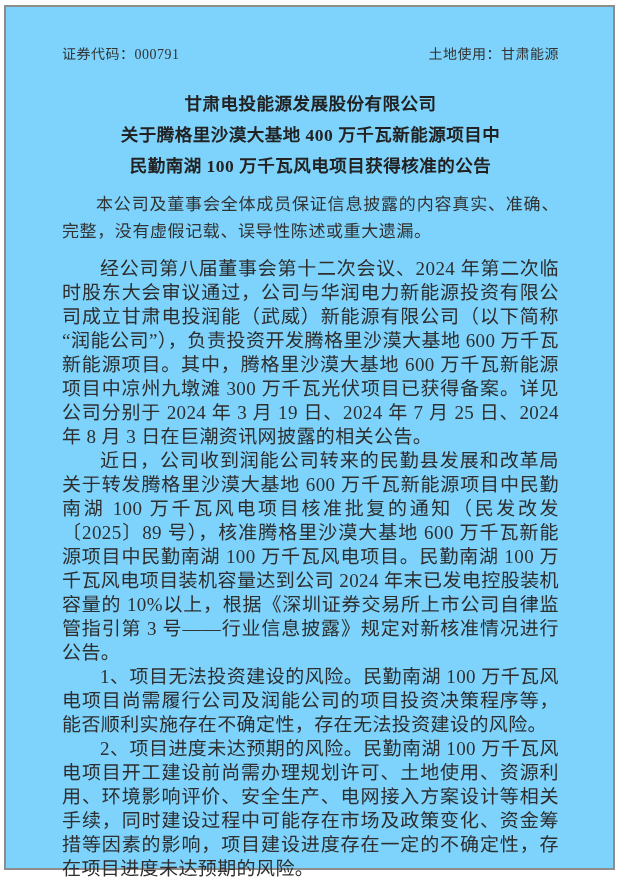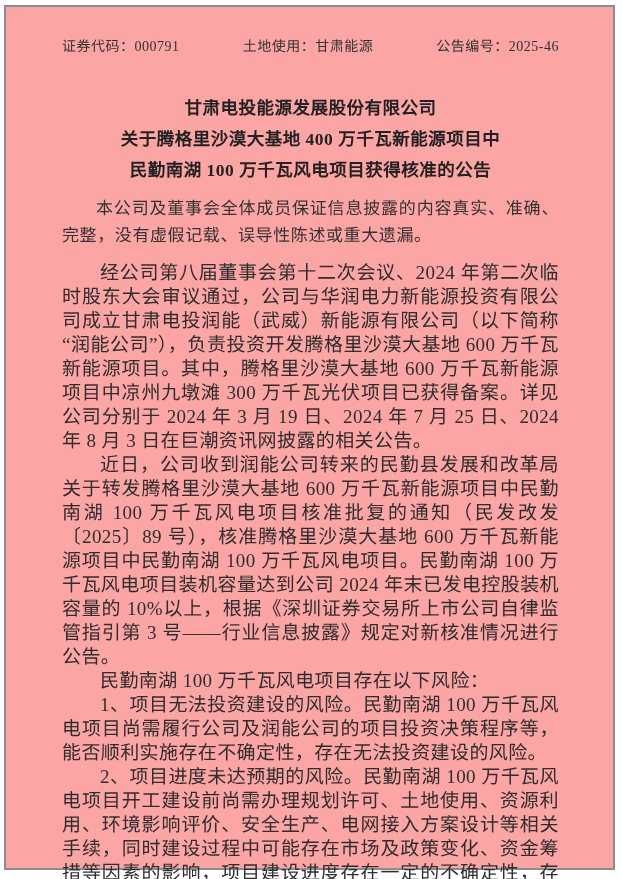--- a/index.html
+++ b/index.html
@@ -12,34 +12,34 @@
     font-family: "Liberation Serif", "DejaVu Serif", serif;
   }
   .page {
     position: absolute;
     left: 4px;
     top: 5px;
     width: 611px;
     height: 865px;
     box-sizing: border-box;
     border: 2px solid #8d8d8d;
-    background: #fca5a5;
-    padding: 28px 54px 0 56px;
+    background: #7dd3fc;
+    padding: 36px 54px 0 56px;
     color: #2e2e2e;
   }
   .doc-header {
     display: flex;
     justify-content: space-between;
     align-items: baseline;
     font-size: 14px;
     letter-spacing: 0.5px;
     color: #333333;
   }
   .title-block {
-    margin-top: 38px;
+    margin-top: 26px;
     text-align: center;
     font-weight: bold;
     font-size: 17.5px;
     line-height: 31px;
     color: #222222;
     letter-spacing: 0.5px;
   }
   .disclaimer {
     margin-top: 9px;
     font-size: 17px;
@@ -63,32 +63,30 @@
   }
 </style>
 </head>
 <body>
 
 <div class="page">
 
   <div class="doc-header">
     <span>证券代码：000791</span>
     <span>土地使用：甘肃能源</span>
-    <span>公告编号：2025-46</span>
   </div>
 
   <div class="title-block">
     <div>甘肃电投能源发展股份有限公司</div>
     <div>关于腾格里沙漠大基地 400 万千瓦新能源项目中</div>
     <div>民勤南湖 100 万千瓦风电项目获得核准的公告</div>
   </div>
 
   <div class="disclaimer">本公司及董事会全体成员保证信息披露的内容真实、准确、完整，没有虚假记载、误导性陈述或重大遗漏。</div>
 
   <div class="body-text">
     <p>经公司第八届董事会第十二次会议、2024 年第二次临时股东大会审议通过，公司与华润电力新能源投资有限公司成立甘肃电投润能（武威）新能源有限公司（以下简称“润能公司”），负责投资开发腾格里沙漠大基地 600 万千瓦新能源项目。其中，腾格里沙漠大基地 600 万千瓦新能源项目中凉州九墩滩 300 万千瓦光伏项目已获得备案。详见公司分别于 2024 年 3 月 19 日、2024 年 7 月 25 日、2024 年 8 月 3 日在巨潮资讯网披露的相关公告。</p>
     <p>近日，公司收到润能公司转来的民勤县发展和改革局关于转发腾格里沙漠大基地 600 万千瓦新能源项目中民勤南湖 100 万千瓦风电项目核准批复的通知（民发改发〔2025〕89 号），核准腾格里沙漠大基地 600 万千瓦新能源项目中民勤南湖 100 万千瓦风电项目。民勤南湖 100 万千瓦风电项目装机容量达到公司 2024 年末已发电控股装机容量的 10%以上，根据《深圳证券交易所上市公司自律监管指引第 3 号——行业信息披露》规定对新核准情况进行公告。</p>
-    <p>民勤南湖 100 万千瓦风电项目存在以下风险：</p>
     <p>1、项目无法投资建设的风险。民勤南湖 100 万千瓦风电项目尚需履行公司及润能公司的项目投资决策程序等，能否顺利实施存在不确定性，存在无法投资建设的风险。</p>
     <p>2、项目进度未达预期的风险。民勤南湖 100 万千瓦风电项目开工建设前尚需办理规划许可、土地使用、资源利用、环境影响评价、安全生产、电网接入方案设计等相关手续，同时建设过程中可能存在市场及政策变化、资金筹措等因素的影响，项目建设进度存在一定的不确定性，存在项目进度未达预期的风险。</p>
   </div>
 
 </div>
 
 </body></html>

